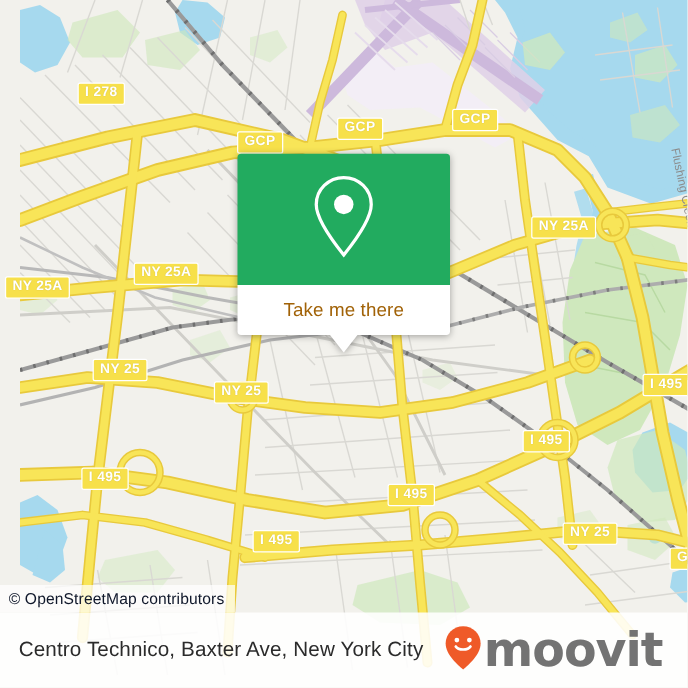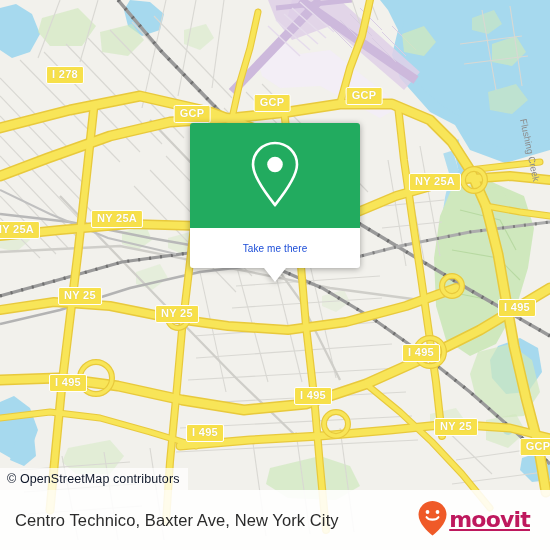--- a/index.html
+++ b/index.html
@@ -15,21 +15,21 @@
     width: 550px;
     height: 550px;
     overflow: hidden;
     background: #f2f1ec;
     user-select: none;
   }
 
   
   #map {
     position: absolute;
-    left: 0; top: 0;
+    left: 16px; top: 0;
     width: 460px;
     height: 550px;
   }
   #map svg { display: block; }
 
   
   #attribution {
     position: absolute;
     left: 0;
     top: 468px;
@@ -65,27 +65,26 @@
     letter-spacing: 0.1px;
     white-space: nowrap;
   }
   #brand {
     display: flex;
     align-items: center;
     gap: 1px;
     margin-right: 6px;
   }
   #brand-wordmark {
-    font-size: 22px;
+    font-size: 38px;
     font-weight: bold;
-    color: #be185d;
+    color: #737373;
     letter-spacing: -0.8px;
     line-height: 1;
     font-family: "DejaVu Sans", sans-serif;
-    text-decoration: underline;
   }
 
   
   #popup {
     position: absolute;
     left: 190px;
     top: 123px;
     width: 170px;
     z-index: 35;
     filter: drop-shadow(0 1px 3px rgba(0,0,0,0.34));
@@ -100,22 +99,22 @@
   }
   #popup-white {
     height: 40px;
     background: #ffffff;
     border-radius: 0 0 3px 3px;
     display: flex;
     align-items: center;
     justify-content: center;
   }
   #popup-label {
-    font-size: 10px;
-    color: #1d4ed8;
+    font-size: 15px;
+    color: #a16207;
     letter-spacing: 0.1px;
   }
   #popup-tail {
     position: absolute;
     left: 50%;
     margin-left: -11px;
     top: 145px;
     width: 0; height: 0;
     border-left: 11px solid transparent;
     border-right: 11px solid transparent;

